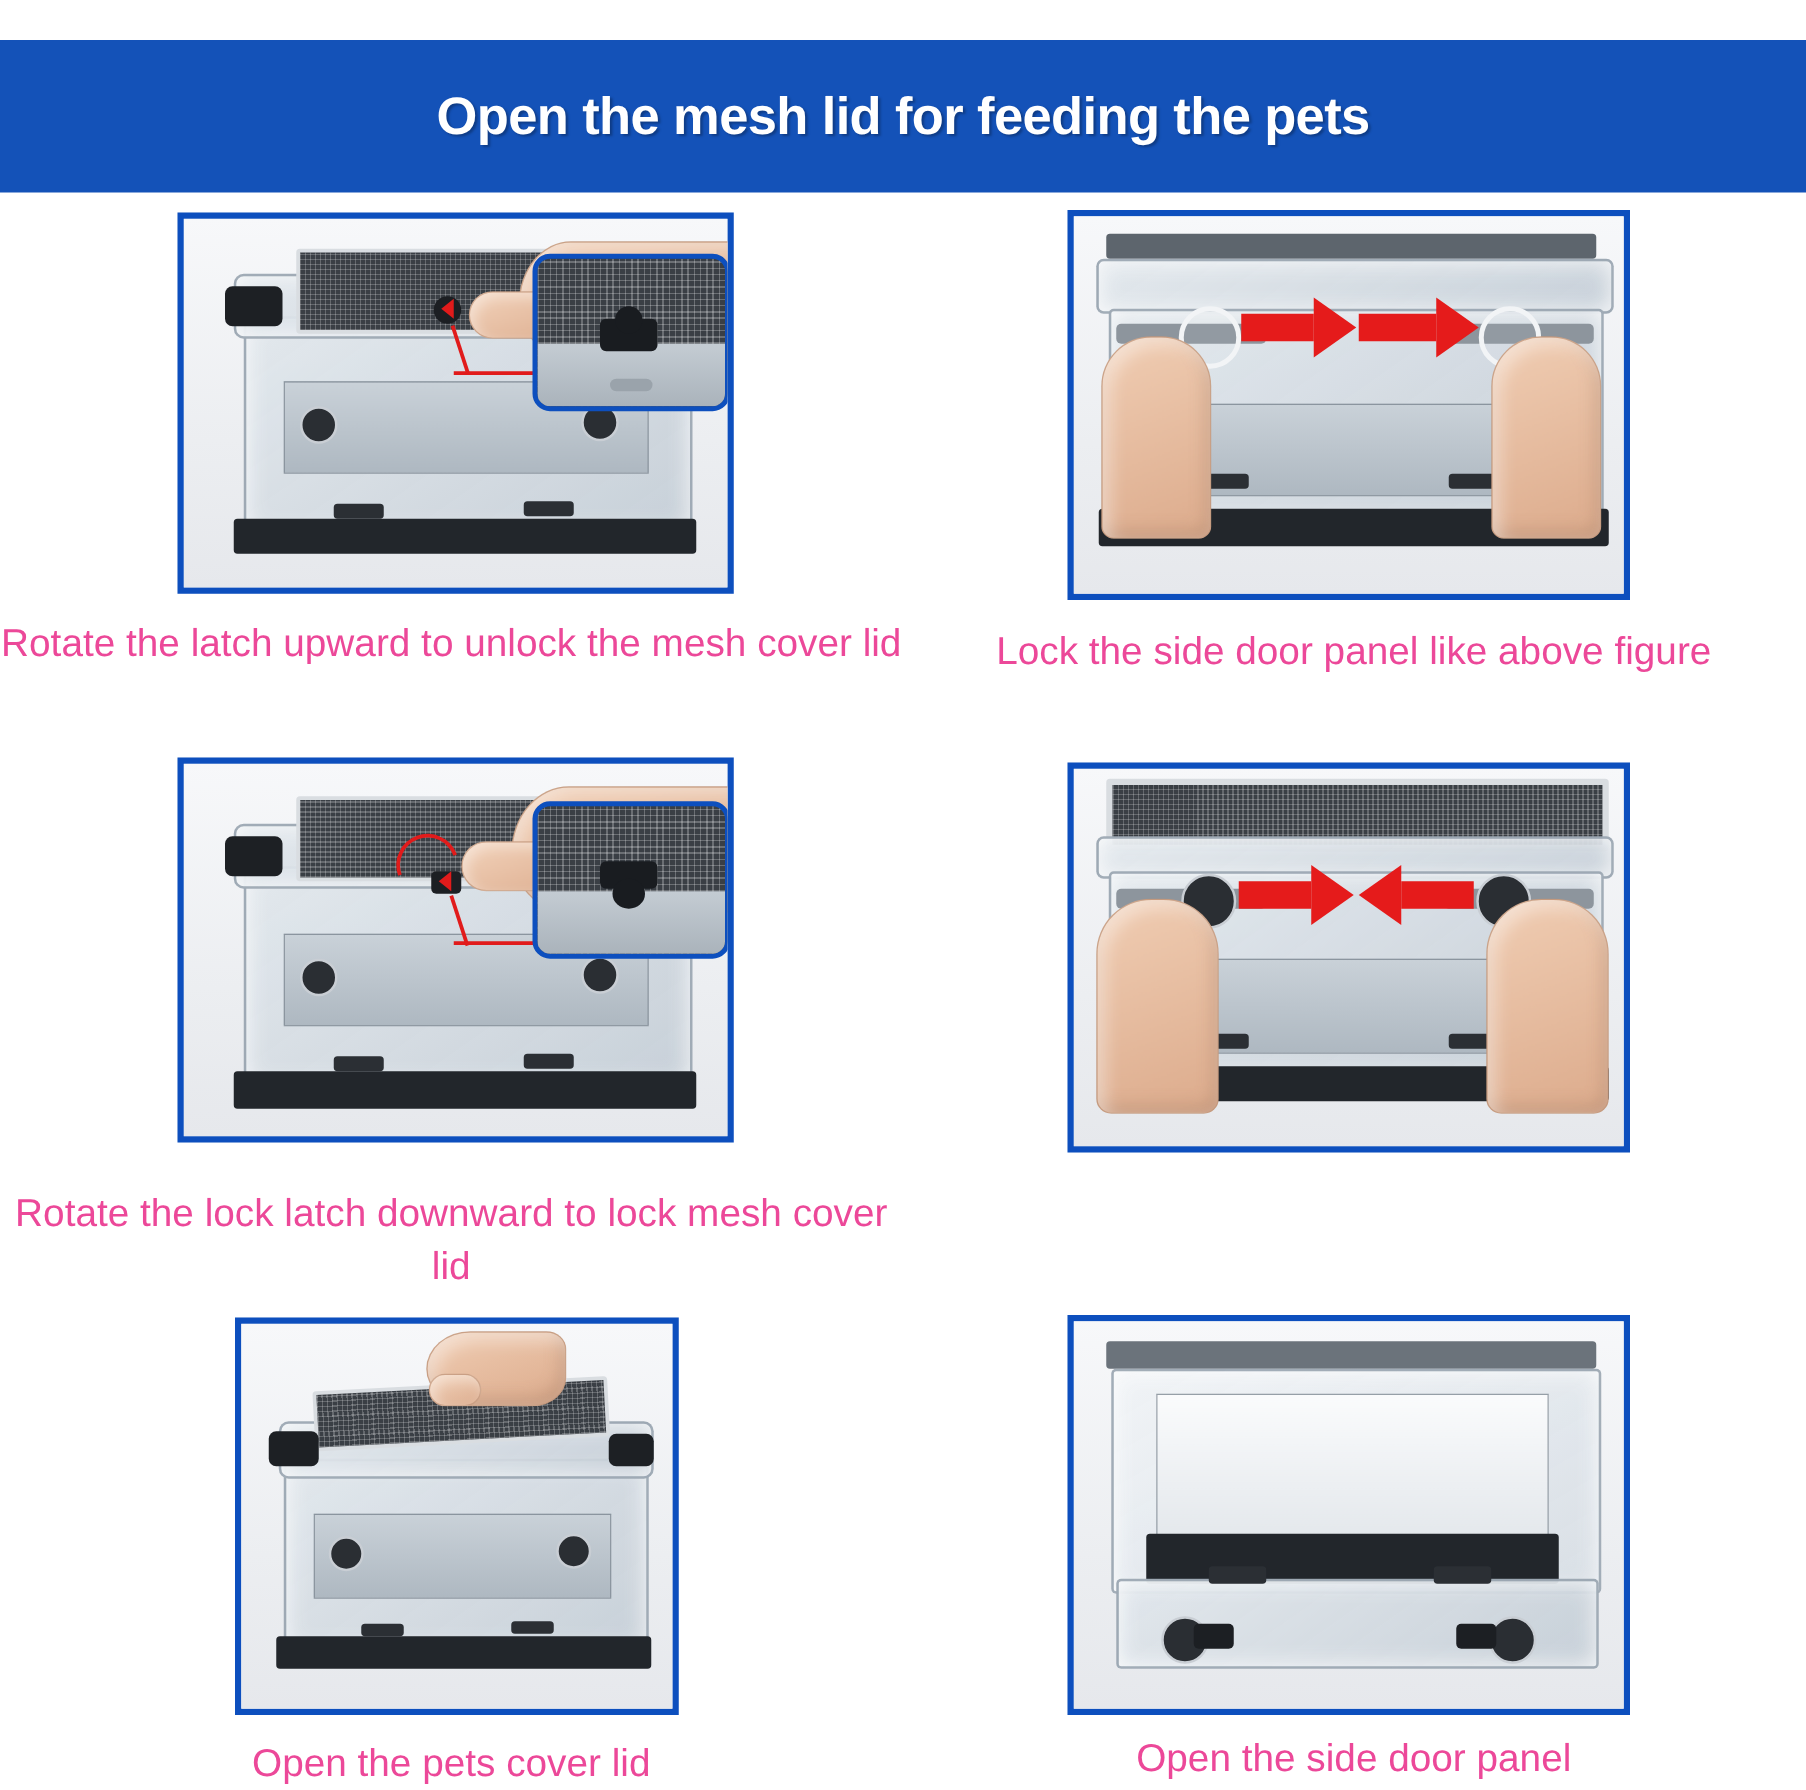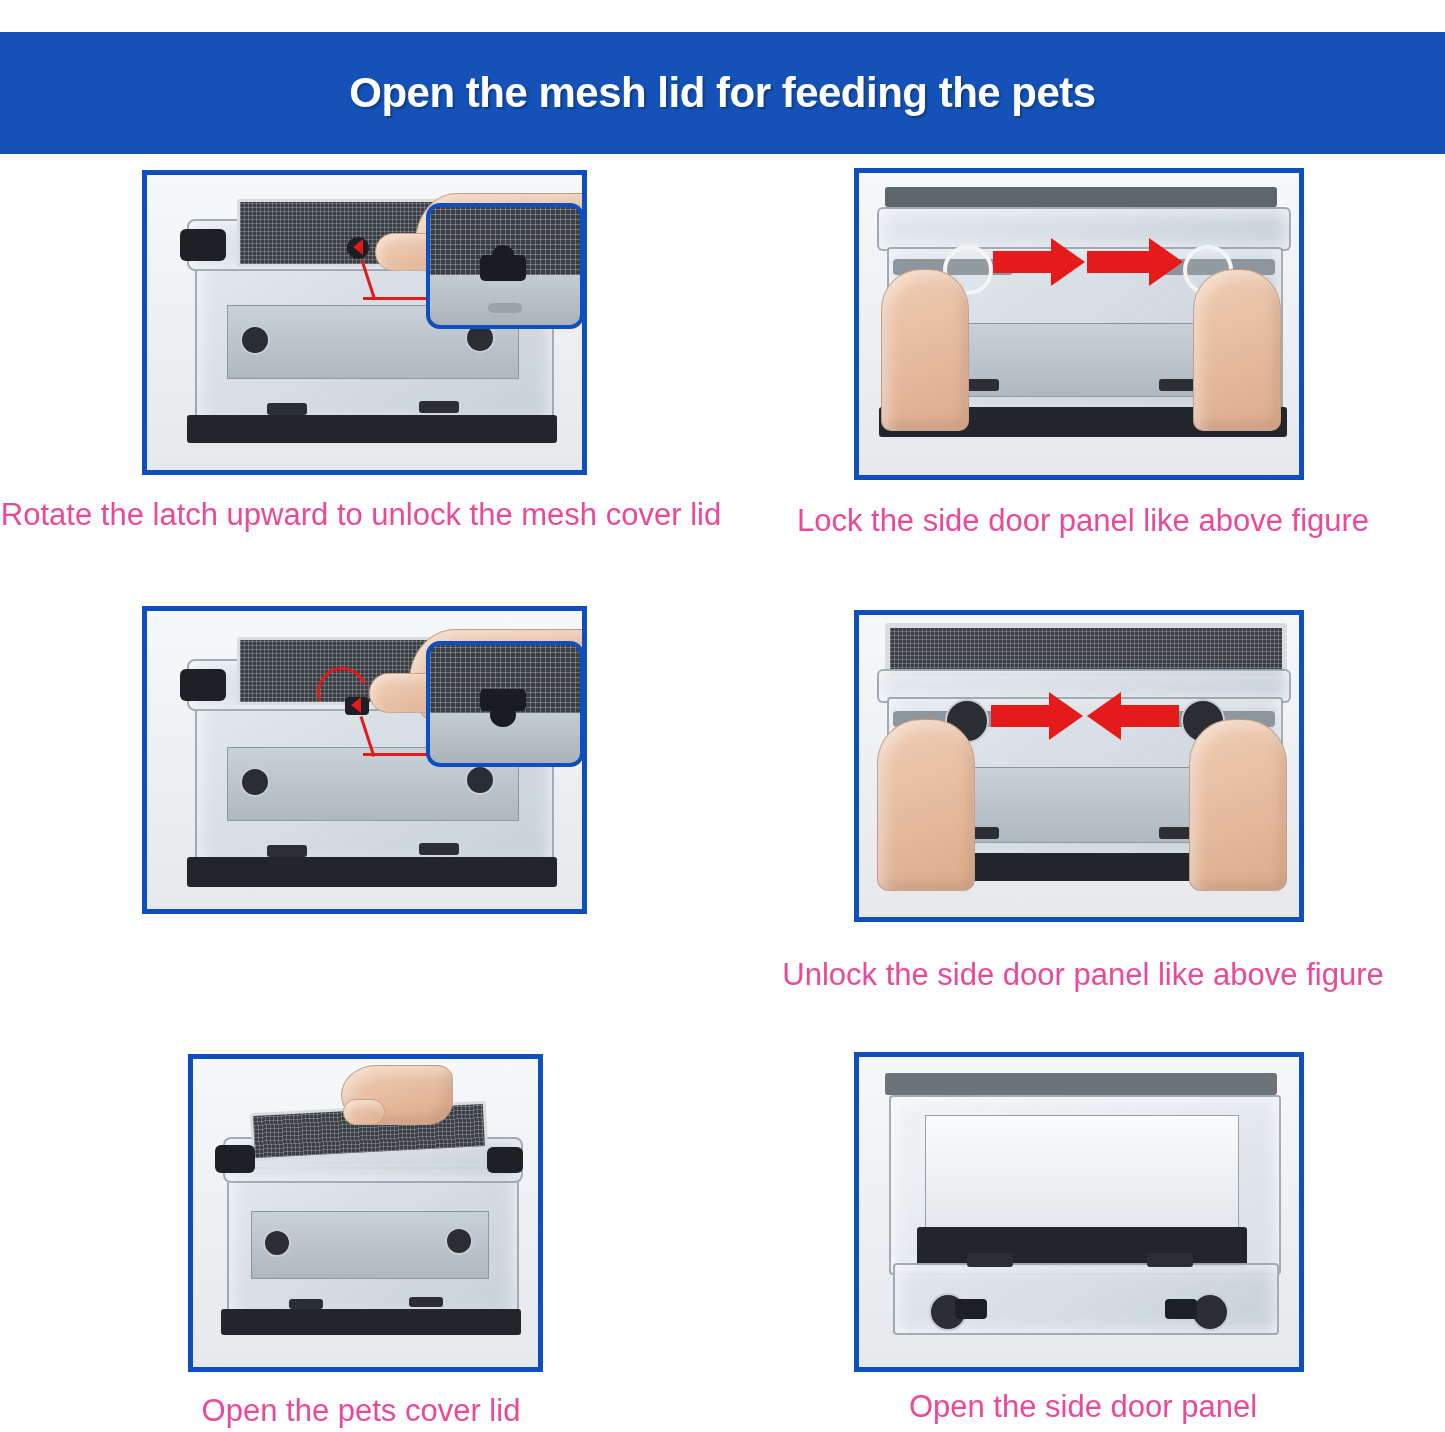--- a/index.html
+++ b/index.html
@@ -284,20 +284,21 @@
         <div class="red-line" style="left:216px; top:142px; width:180px;"></div>
         <div class="red-line" style="left:214px; top:104px; width:42px; transform:rotate(72deg);"></div>
         <div class="red-arrowhead" style="left:204px; top:86px; border-width:8px 10px 8px 0; border-color:transparent #e11b1b transparent transparent;"></div>
       </div>
       <div class="callout" style="right:-2px; top:30px; width:150px; height:118px;">
         <div class="callout-grey"></div>
         <div class="callout-latch" style="left:50px; top:44px; width:46px; height:22px;"></div>
         <div class="callout-latch" style="left:60px; top:58px; width:26px; height:24px; border-radius:50%;"></div>
       </div>
     </div>
+    <div class="caption" style="left:0; top:828px;">Rotate the lock latch downward to lock mesh cover lid</div>
 
     <div class="panel" style="left:188px; top:932px; width:355px; height:318px;">
       <div class="scene">
         <div class="box-body" style="left:34px; top:108px; width:288px; height:150px;"></div>
         <div class="inner-panel" style="left:58px; top:152px; width:236px; height:66px;"></div>
         <div class="dark-base" style="left:28px; top:250px; width:300px; height:26px;"></div>
         <div class="box-body" style="left:30px; top:78px; width:296px; height:42px; border-radius:8px;"></div>
 
         <div class="mesh" style="left:58px; top:48px; width:230px; height:42px; transform:rotate(-3deg);"></div>
         <div class="black-clip" style="left:22px; top:86px; width:40px; height:28px;"></div>
@@ -366,21 +367,20 @@
         <div class="arrow-h left" style="left:228px; top:90px; width:92px;">
           <div class="head"></div>
           <div class="shaft"></div>
         </div>
         <div class="knob-small" style="left:96px; top:212px; width:44px; height:12px; border-radius:3px;"></div>
         <div class="knob-small" style="left:300px; top:212px; width:44px; height:12px; border-radius:3px;"></div>
         <div class="hand" style="left:18px; top:104px; width:96px; height:170px; border-radius:44px 44px 12px 12px;"></div>
         <div class="hand" style="left:330px; top:104px; width:96px; height:170px; border-radius:44px 44px 12px 12px;"></div>
       </div>
     </div>
-    <div class="caption" style="left:0; top:832px;">Unlock the side door panel like above figure</div>
 
     <div class="panel" style="left:132px; top:930px; width:450px; height:320px;">
       <div class="scene">
         <div class="dark-base" style="left:26px; top:16px; width:392px; height:22px; background:#6b737b;"></div>
         <div class="box-body" style="left:30px; top:38px; width:388px; height:176px; background:linear-gradient(150deg, rgba(240,243,246,0.96), rgba(214,221,228,0.9));"></div>
         <div class="inner-panel" style="left:66px; top:58px; width:312px; height:112px; background:linear-gradient(#fafbfc,#e4e8ec);"></div>
         <div class="dark-base" style="left:58px; top:170px; width:330px; height:40px;"></div>
 
         <div class="box-body" style="left:34px; top:206px; width:382px; height:68px; border-radius:4px;"></div>
         <div class="knob-small" style="left:108px; top:196px; width:46px; height:14px; border-radius:3px;"></div>

